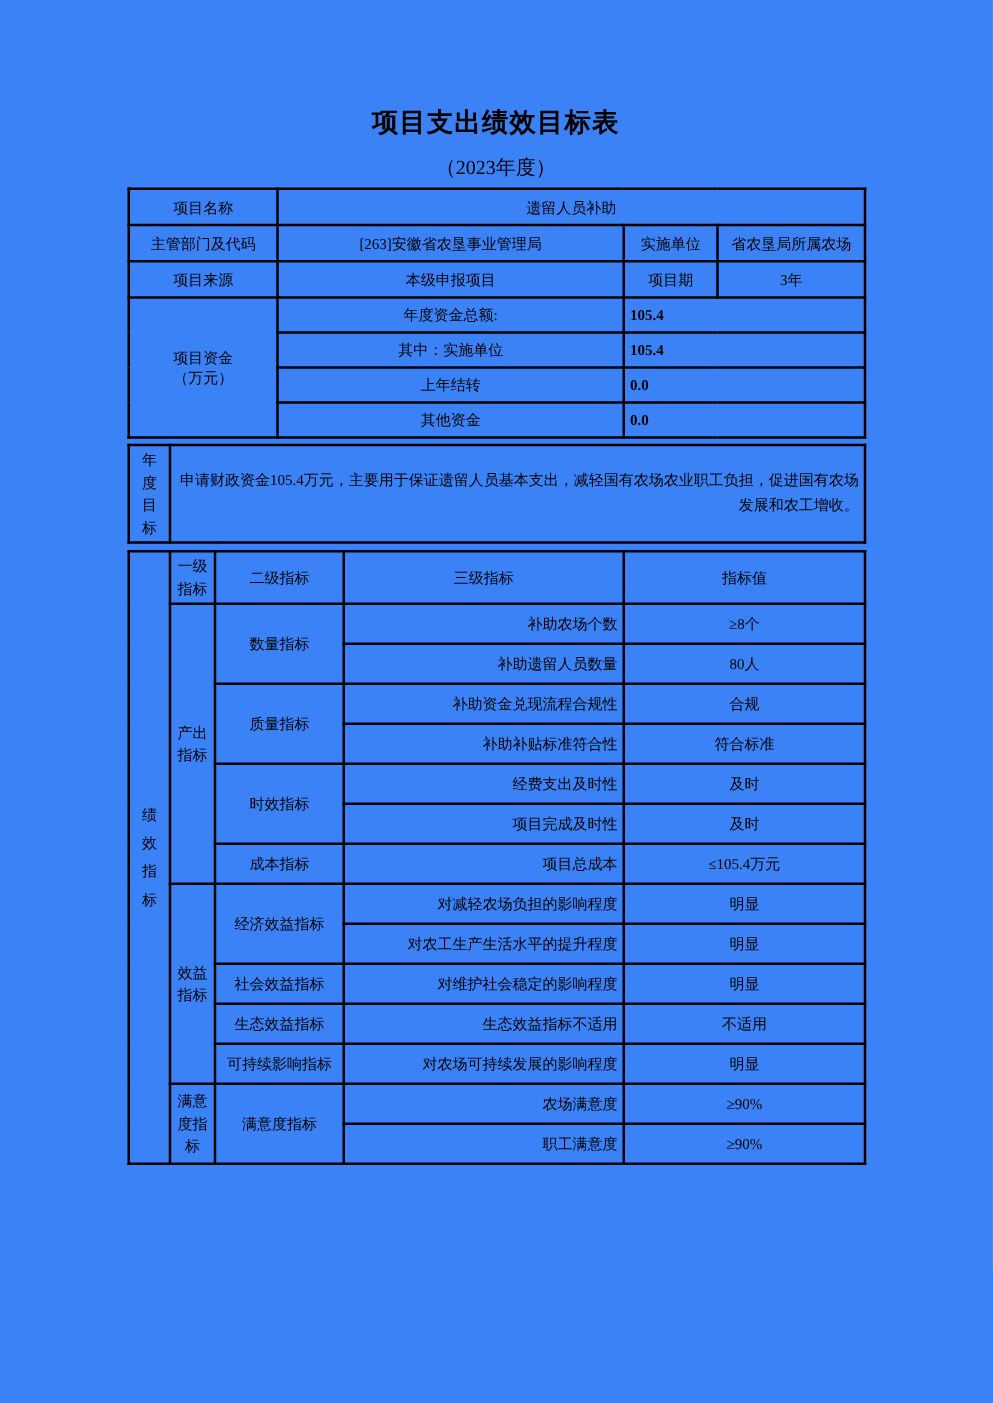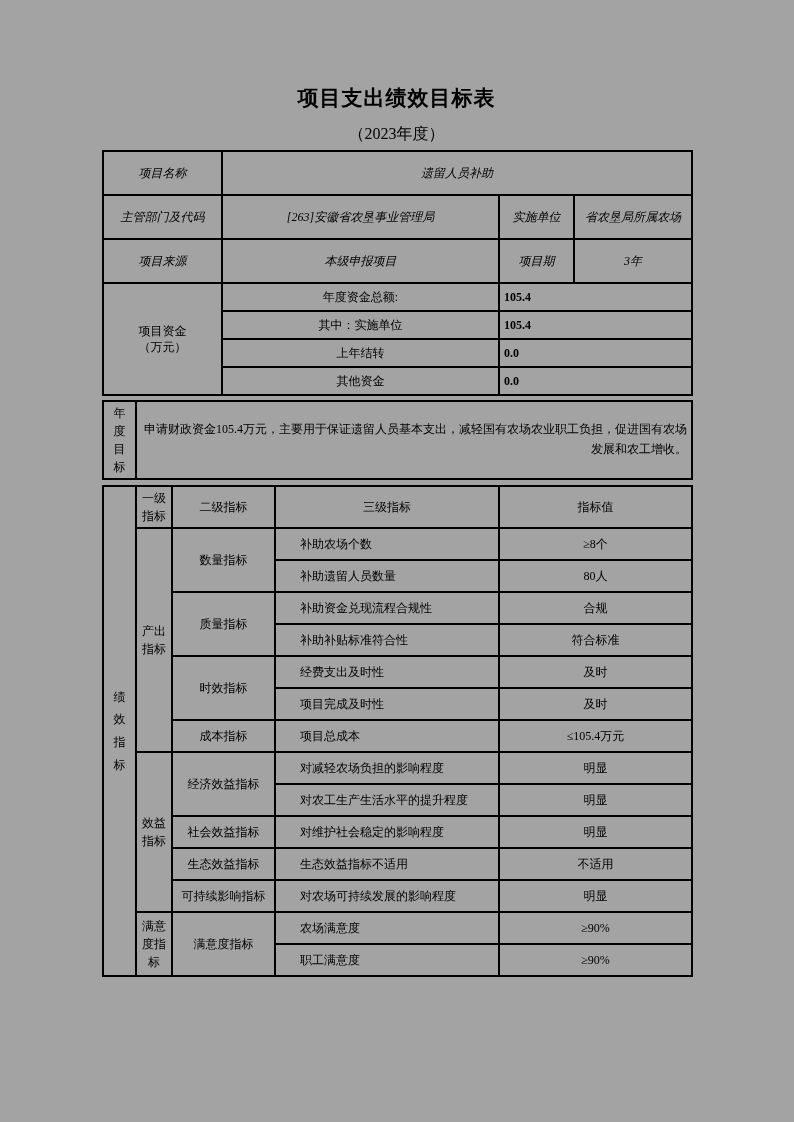--- a/index.html
+++ b/index.html
@@ -1,21 +1,21 @@
 <!DOCTYPE html>
 <html><head>
 <meta charset="utf-8">
 <style>
   * { box-sizing: border-box; margin: 0; padding: 0; }
   html, body { background: #888; }
   .page {
     position: relative;
     width: 794px;
     height: 1122px;
-    background: #a3a3a3;
+    background: #3b82f6;
     margin: 0 auto;
     font-family: "Liberation Serif", "DejaVu Serif", serif;
     color: #000000;
     overflow: hidden;
   }
   .doc {
     position: absolute;
     left: 102px;
     top: 86px;
     width: 589px;
@@ -44,36 +44,36 @@
     border: 2px solid #000000;
     padding: 2px 4px;
     vertical-align: middle;
     overflow: hidden;
   }
   .c  { text-align: center; }
   .l  { text-align: center; }
   .r  { padding-right: 4px; font-weight: bold; }
   .pre { white-space: pre-line; }
   .brk { word-break: break-all; line-height: 1.5; }
-  .r-info td { height: 44px; font-style: italic; }
+  .r-info td { height: 29px; }
   .r-fund td { height: 28px; }
   .ind0 { padding-left: 7px; }
   .ind1 { padding-left: 12px; }
   .ind2 { padding-left: 34px; }
   .goal-tbl { margin-top: 4px; }
   .goal-tbl td { height: 52px; }
   .goal-text {
     text-align: right;
     padding: 4px 6px;
     line-height: 1.65;
   }
   .ind-tbl { margin-top: 5px; }
   .ind-tbl .r-head td { height: 38px; }
   .ind-tbl .r-data td { height: 32px; }
-  .ind-tbl td.l3 { text-align: left; padding-left: 24px; }
+  .ind-tbl td.l3 { text-align: right; padding-left: 6px; }
   .vert {
     display: block;
     width: 14px;
     margin: 0 auto;
     word-break: break-all;
     line-height: 1.9;
     text-align: center;
   }
 </style>
 </head>

